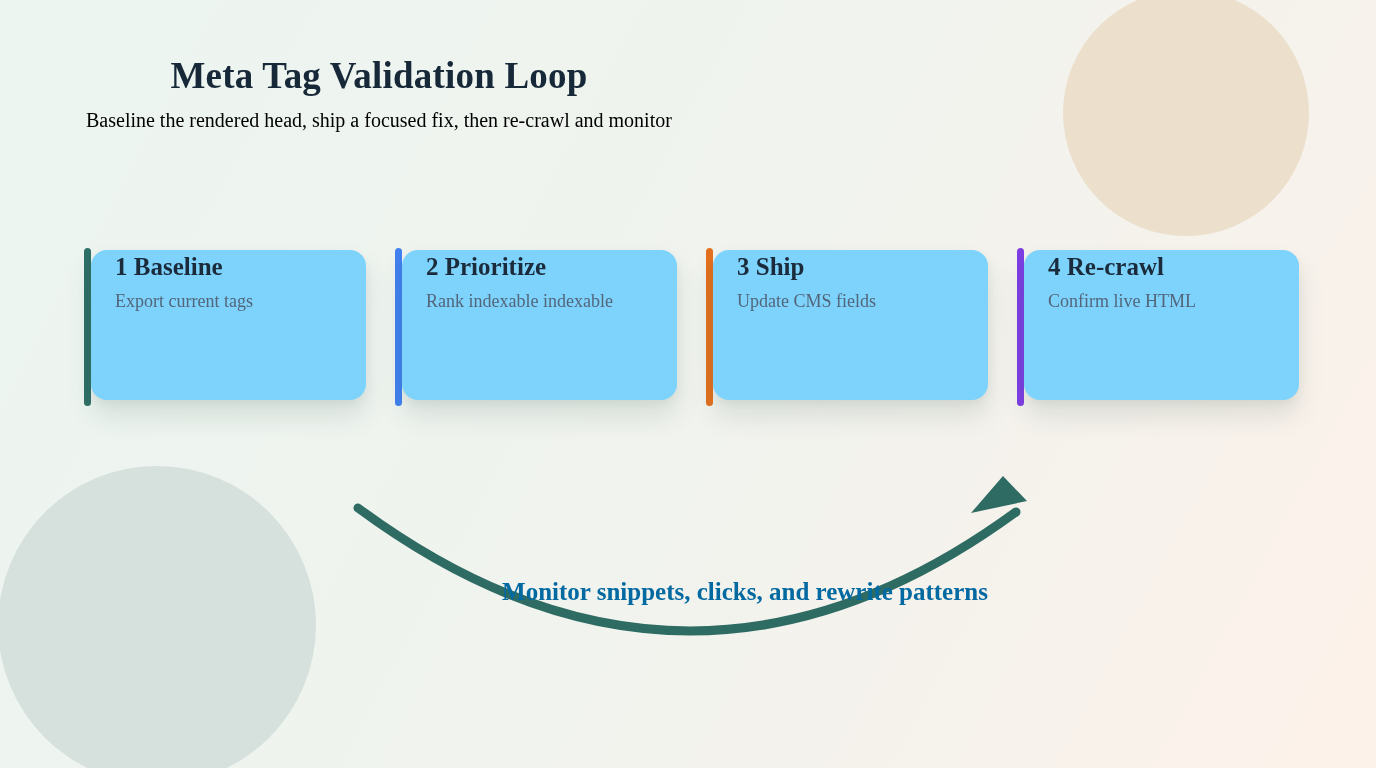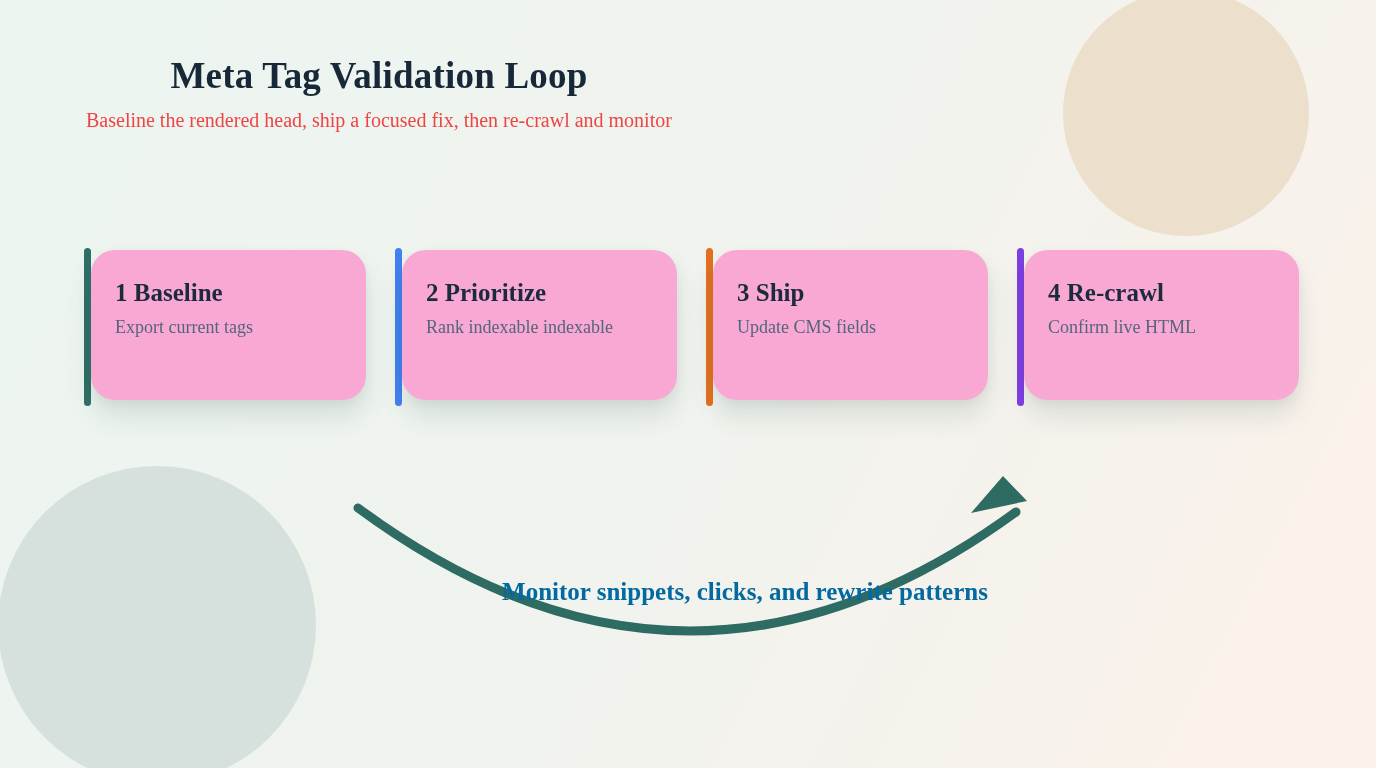--- a/index.html
+++ b/index.html
@@ -11,33 +11,33 @@
   .bg {
     position: absolute; inset: 0;
     background: linear-gradient(118deg, #ecf5f0 0%, #f0f3ee 48%, #f6f2ec 75%, #fdf2ea 100%);
   }
   .circle { position: absolute; border-radius: 50%; }
   .circle-tr { left: 1063px; top: -10px; width: 246px; height: 246px; }
   .circle-bl { left: -2px; top: 466px; width: 318px; height: 318px; }
 
   .header { position: absolute; left: 86px; top: 54px; }
   .page-title { font-size: 37px; font-weight: 700; color: #172838; letter-spacing: 0.2px; text-align: center; }
-  .page-subtitle { margin-top: 12px; font-size: 20px; color: #ef4444; }
+  .page-subtitle { margin-top: 12px; font-size: 20px; color: #000000; }
 
   .cards { position: absolute; left: 84px; top: 250px; width: 1215px; display: flex; gap: 29px; }
   .card { position: relative; flex: 1; height: 150px; }
   .accent {
     position: absolute; left: 0; top: -2px; bottom: -6px; width: 7px;
     border-radius: 4px;
   }
   .card-body {
     position: absolute; left: 7px; right: 0; top: 0; bottom: 0;
-    background: #f9a8d4; border-radius: 24px;
+    background: #7dd3fc; border-radius: 16px;
     box-shadow: 0 16px 26px rgba(44, 84, 74, 0.13), 0 4px 8px rgba(44, 84, 74, 0.06);
-    padding: 29px 24px;
+    padding: 3px 24px;
   }
   .card-title { font-size: 25px; font-weight: 700; color: #1b2b3b; }
   .card-desc { margin-top: 10px; font-size: 18px; color: #53657a; }
 
   .arrow-layer { position: absolute; left: 0; top: 0; width: 1376px; height: 768px; pointer-events: none; }
   .loop-label {
     position: absolute; left: 745px; top: 578px; transform: translateX(-50%);
     white-space: nowrap; font-size: 25px; font-weight: 700; color: #0369a1;
   }
 </style>

